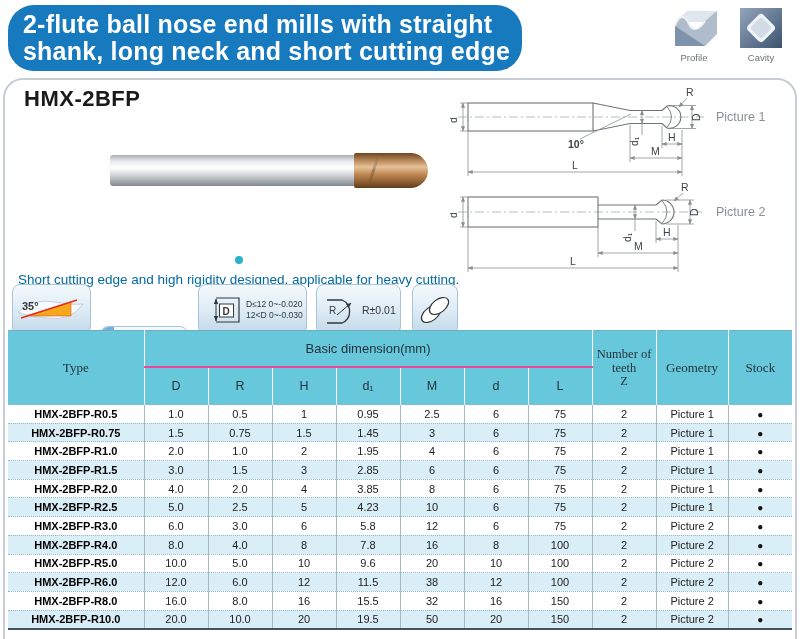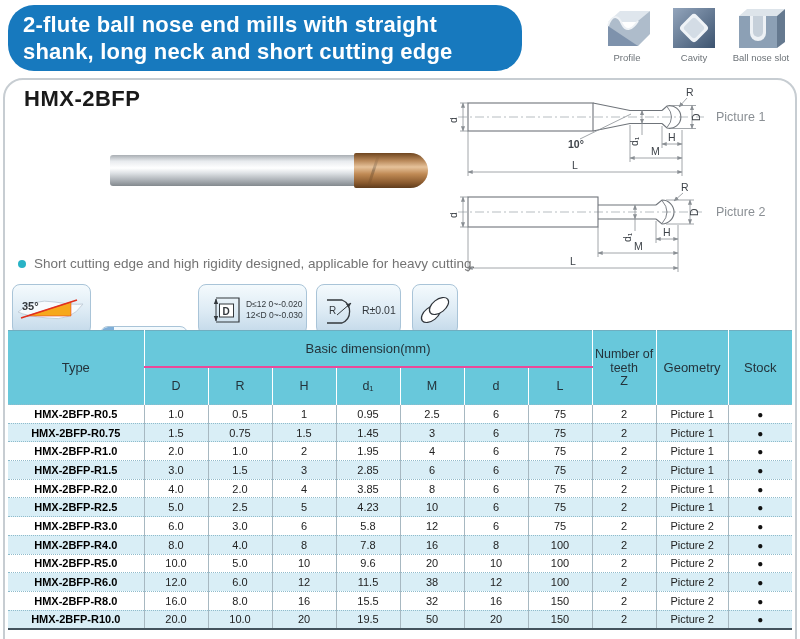--- a/index.html
+++ b/index.html
@@ -2,21 +2,21 @@
 <html><head>
 <meta charset="utf-8">
 <style>
   * { margin:0; padding:0; box-sizing:border-box; }
   body { background:#fff; font-family:"Liberation Sans", sans-serif; }
   .page { position:relative; width:800px; height:639px; background:#fff; overflow:hidden; }
 
   
   .title-box { position:absolute; left:8px; top:5px; width:514px; height:66px;
     background:#1779BE; border-radius:26px; color:#fff; font-weight:bold;
-    font-size:22px; line-height:27px; padding:6px 0 0 15px; letter-spacing:0.2px; }
+    font-size:25px; line-height:27px; padding:6px 0 0 15px; letter-spacing:0.2px; }
   .shape-icons { position:absolute; right:6px; top:6px; display:flex; gap:1px; }
   .shape-icon { width:66px; text-align:center; }
   .shape-icon svg { display:block; margin:0 auto; }
   .shape-icon .lbl { font-size:9.5px; color:#6d7378; margin-top:2px; white-space:nowrap; }
 
   
   .frame { position:absolute; left:3px; top:78px; width:794px; height:580px;
     border:2px solid #C7CDD2; border-radius:20px; }
   .series-title { position:absolute; left:24px; top:86px; font-size:22px; font-weight:bold;
     color:#1a1a1a; letter-spacing:0.5px; }
@@ -30,22 +30,22 @@
     background:linear-gradient(180deg,#6e451f 0%,#b9895a 22%,#e6c29a 40%,#c08a55 60%,#8a5a2e 85%,#5f3c1c 100%); }
   .tool .tip::after { content:""; position:absolute; left:18px; top:3px; width:3px; height:29px;
     background:linear-gradient(180deg,transparent,#00000040,transparent); transform:skewX(-18deg); }
 
   
   .diagram { position:absolute; width:335px; height:95px; }
   .diagram.p1 { left:450px; top:86px; }
   .diagram.p2 { left:450px; top:181px; }
 
   
-  .note { position:absolute; left:18px; top:256px; font-size:13.5px; color:#737373;
-    display:flex; align-items:center; gap:8px; }
+  .note { position:absolute; left:18px; top:256px; font-size:13.5px; color:#0369a1;
+    display:flex; align-items:center; gap:8px;flex-direction:column; }
   .note .dot { width:8px; height:8px; border-radius:50%; background:#29B3C6; flex:0 0 auto; }
 
   
   .feat { position:absolute; top:284px; height:51px; border-radius:8px;
     background:linear-gradient(180deg,#F4FAFD 0%,#DCEAF4 55%,#C2D8E9 100%);
     border:1px solid #A9C4D8; display:flex; align-items:center; }
   .feat-helix   { left:12px;  width:79px; }
   .feat-coating { left:100px; width:88px; padding:0; overflow:hidden;margin-top:42px; }
   .feat-told    { left:198px; width:109px; gap:4px; padding-left:5px; }
   .feat-tolr    { left:316px; width:85px; gap:5px; padding-left:6px; }
@@ -60,21 +60,21 @@
 
   .told-text { font-size:8.5px; color:#33383d; line-height:11px; white-space:nowrap; }
   .tolr-text { font-size:10.5px; color:#33383d; white-space:nowrap; }
 
   
   table.spec { position:absolute; left:8px; top:330px; width:784px; border-collapse:collapse;
     table-layout:fixed; border-top:1px solid #6FAEC0; border-bottom:2px solid #44545E; }
   table.spec th, table.spec td { text-align:center; vertical-align:middle; }
   thead th { background:#68C8DB; color:#24333B; font-weight:normal; }
   th.h-group { font-size:13px; height:36px; border-bottom:2px solid #ec4899; }
-  th.h-type, th.h-side { font-size:13px; }
+  th.h-type, th.h-side { font-size:13px;font-family:Liberation Serif, serif; }
   th.h-sub { font-size:12.5px; height:38px; }
   thead th { border-left:1px solid #ffffff; border-right:1px solid #ffffff; }
   thead th:first-child { border-left:none; } thead th:last-child { border-right:none; }
   .teeth-l1 { font-size:12.5px; line-height:14px; }
   .teeth-l2 { font-size:12.5px; line-height:13px; }
   tbody td { height:18.7px; font-size:11px; color:#222; background:#fff;
     border-left:1px solid #A7B8C1; border-right:1px solid #A7B8C1;
     border-top:1px dotted #8FBCCC; border-bottom:1px dotted #8FBCCC; }
   tbody td:first-child { border-left:none; } tbody td:last-child { border-right:none; }
   tbody tr.alt td { background:#D9EEF6; }
@@ -109,30 +109,20 @@
             <linearGradient id="cavgrad" x1="0" y1="0" x2="1" y2="1">
           <stop offset="0" stop-color="#93A5BC"></stop>
               <stop offset="1" stop-color="#3C536F"></stop>
         </linearGradient>
           </defs>
         <rect x="13" y="11" width="22" height="22" rx="4" transform="rotate(45 24 22)" fill="#EFF3F7"></rect>
         <rect x="16" y="14" width="16" height="16" rx="3" transform="rotate(45 24 22)" fill="#D3DCE5"></rect>
       </svg>
       <div class="lbl">Cavity</div>
     </div>
-    <div class="shape-icon">
-      <svg width="54" height="44" viewBox="0 0 54 44">
-        <polygon points="5,10 13,3 51,3 43,10" fill="#DDE4EA"></polygon>
-        <polygon points="43,10 51,3 51,36 43,42" fill="#65798F"></polygon>
-        <rect x="5" y="10" width="38" height="32" fill="#8CA0B5"></rect>
-        <path d="M16,10 L16,27 A8,8 0 0 0 32,27 L32,10 Z" fill="#EDF1F5"></path>
-        <path d="M19,10 L19,26 A5,5 0 0 0 29,26 L29,10 Z" fill="#C6D0DA"></path>
-      </svg>
-      <div class="lbl">Ball nose slot</div>
-    </div>
   </div>
 
   <div class="frame"></div>
 
   <div class="series-title">HMX-2BFP</div>
 
   <div class="tool">
     <div class="shank"></div>
     <div class="tip"></div>
   </div>

